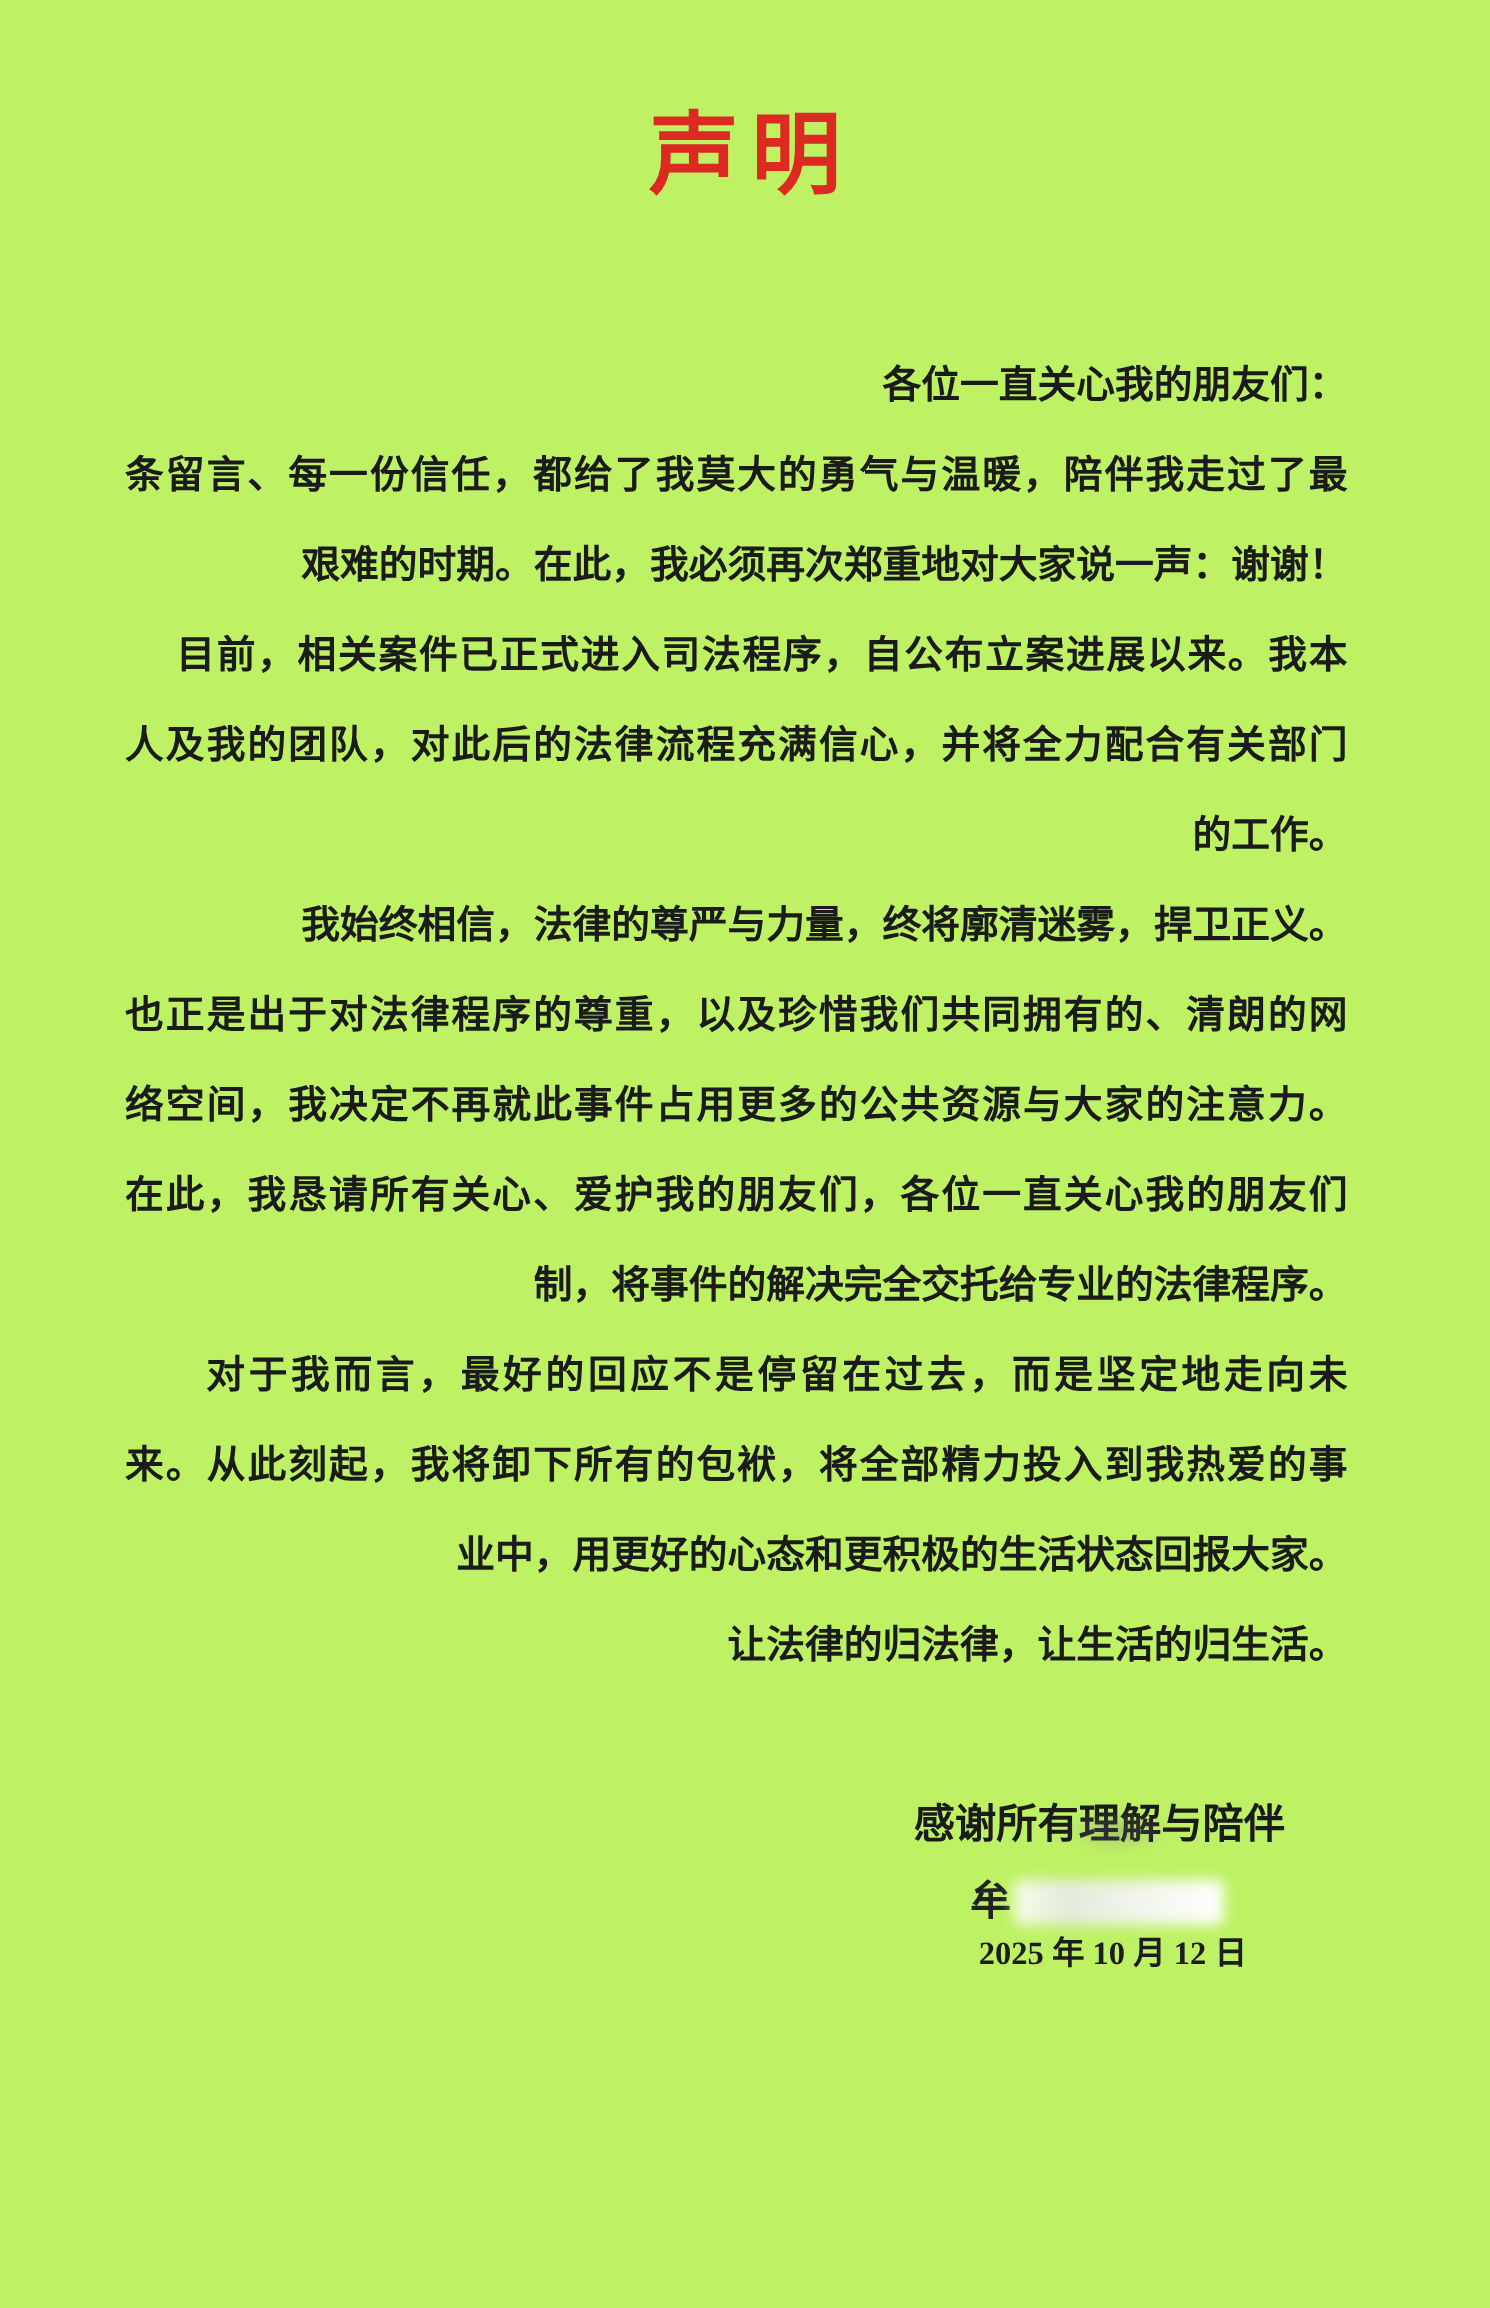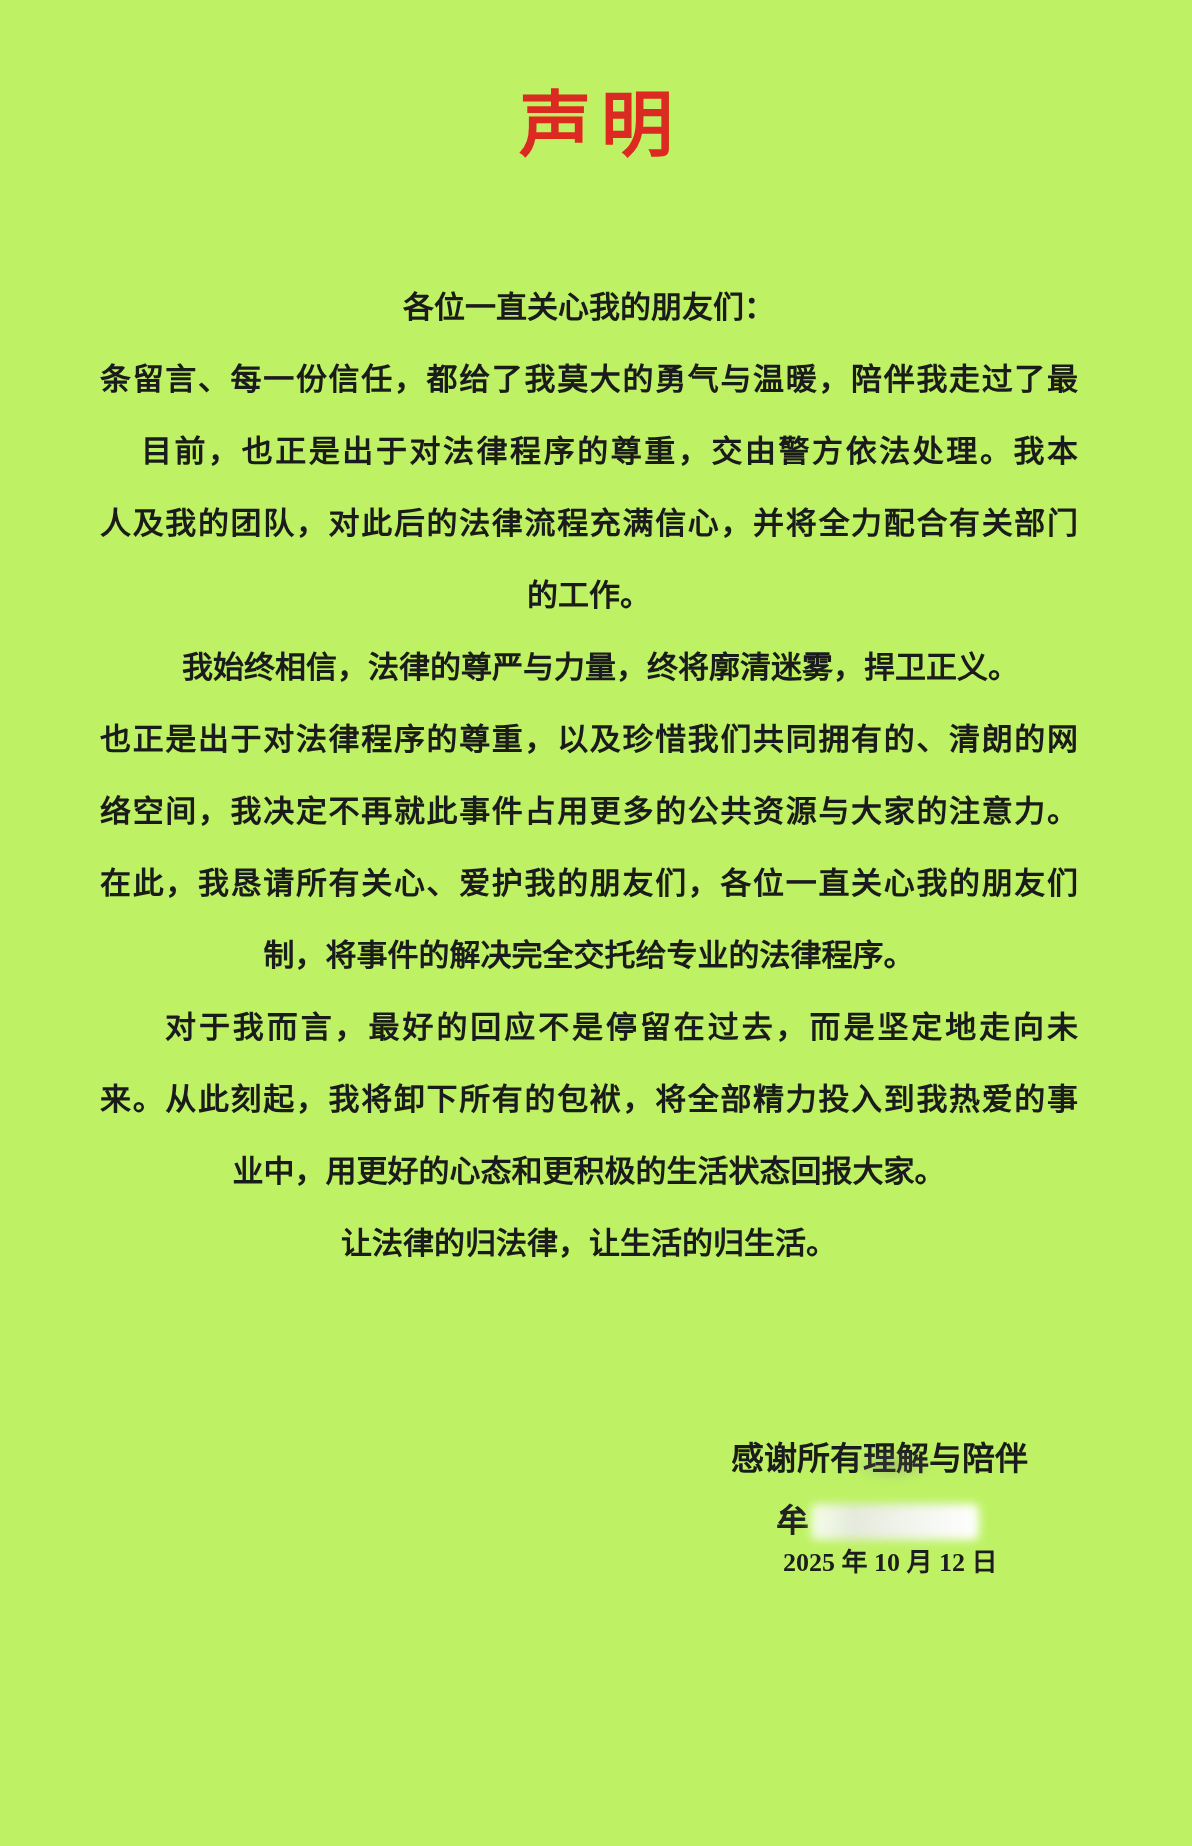--- a/index.html
+++ b/index.html
@@ -36,21 +36,21 @@
     left: 100px;
     width: 978px;
     font-size: 31px;
     font-weight: 700;
     color: #1b1b1b;
     font-family: "Liberation Sans", sans-serif;
   }
   .line {
     line-height: 72px;
     min-height: 72px;
-    text-align: center;
+    text-align: right;
   }
   .line.justify {
     text-align: justify;
     text-align-last: justify;
   }
   .ind-125 { text-indent: 41px; }
   .ind-07  { text-indent: 23px; }
   .ind-2   { text-indent: 65px; }
 
   .sig-thanks {
@@ -117,21 +117,22 @@
 </head>
 <body>
 
 <div class="page">
 
   <h1 class="doc-title" style="color:#dc2a22;">声明</h1>
 
   <div class="body-text">
     <div class="line">各位一直关心我的朋友们：</div>
     <div class="line justify">条留言、每一份信任，都给了我莫大的勇气与温暖，陪伴我走过了最</div>
-    <div class="line justify ind-125">目前，也正是出于对法律程序的尊重，交由警方依法处理。我本</div>
+    <div class="line">艰难的时期。在此，我必须再次郑重地对大家说一声：谢谢！</div>
+    <div class="line justify ind-125">目前，相关案件已正式进入司法程序，自公布立案进展以来。我本</div>
     <div class="line justify">人及我的团队，对此后的法律流程充满信心，并将全力配合有关部门</div>
     <div class="line">的工作。</div>
     <div class="line ind-07">我始终相信，法律的尊严与力量，终将廓清迷雾，捍卫正义。</div>
     <div class="line justify">也正是出于对法律程序的尊重，以及珍惜我们共同拥有的、清朗的网</div>
     <div class="line justify">络空间，我决定不再就此事件占用更多的公共资源与大家的注意力。</div>
     <div class="line justify">在此，我恳请所有关心、爱护我的朋友们，各位一直关心我的朋友们</div>
     <div class="line">制，将事件的解决完全交托给专业的法律程序。</div>
     <div class="line justify ind-2">对于我而言，最好的回应不是停留在过去，而是坚定地走向未</div>
     <div class="line justify">来。从此刻起，我将卸下所有的包袱，将全部精力投入到我热爱的事</div>
     <div class="line">业中，用更好的心态和更积极的生活状态回报大家。</div>

